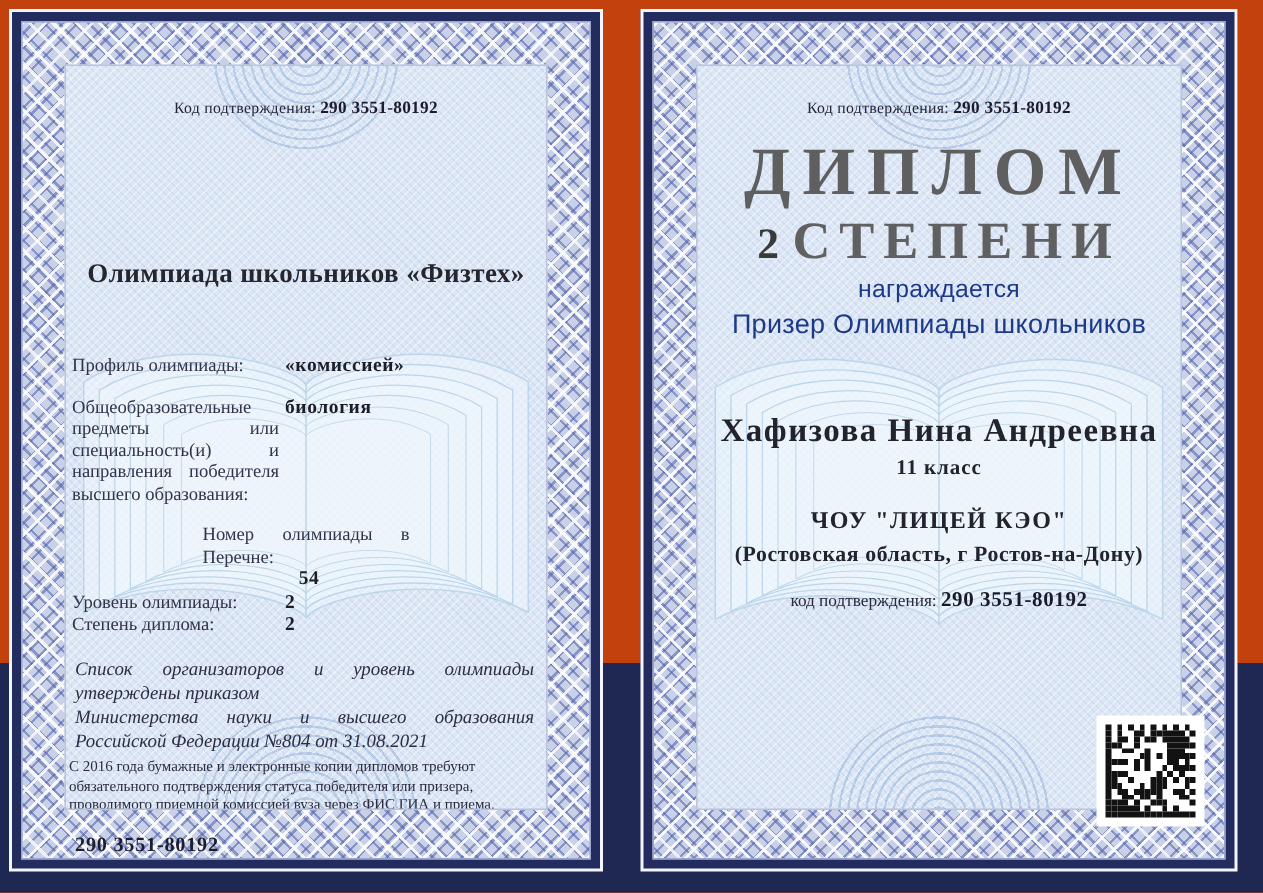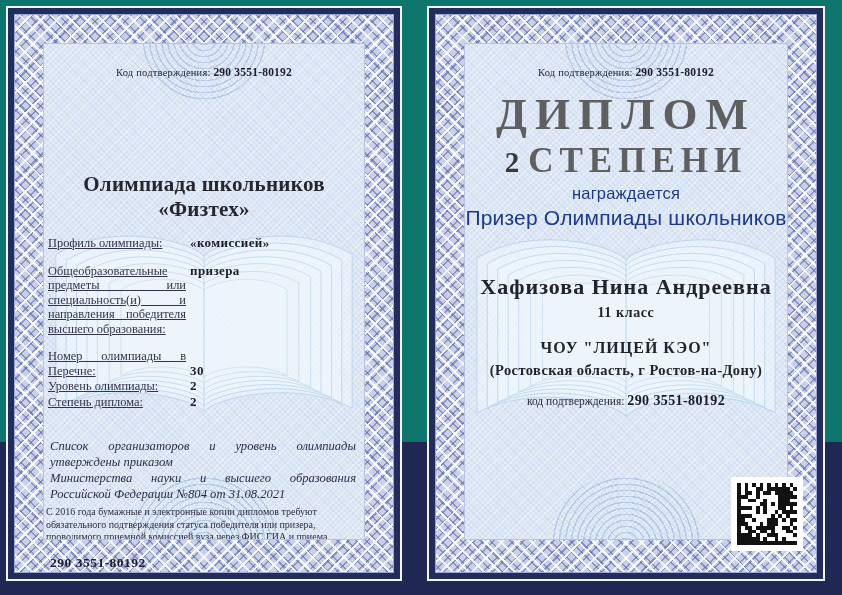--- a/index.html
+++ b/index.html
@@ -2,21 +2,21 @@
 <html><head>
 <meta charset="utf-8">
 <style>
   html,body{margin:0;padding:0;}
   body{
     width:842px;height:595px;overflow:hidden;
     background:#1e2852;
     font-family:"Liberation Serif","DejaVu Serif",serif;
     position:relative;
   }
-  .stage{position:absolute;inset:0;width:842px;height:442px;background:#0f766e;}
+  .stage{position:absolute;inset:0;width:842px;height:442px;background:#c2410c;}
 
   
   .page{position:absolute;top:6px;height:575px;border:2px solid #f4f6fb;background:#222c5e;box-sizing:border-box;}
   .page-left{left:6px;width:396px;}
   .page-right{left:427px;width:398px;}
   .band{
     position:absolute;inset:6px;
     background-color:#c9d1e9;
     background-image:
       repeating-linear-gradient(45deg, rgba(255,255,255,.85) 0 2px, rgba(255,255,255,0) 2px 11px),
@@ -53,40 +53,40 @@
   .book-wm{position:absolute;left:50%;transform:translateX(-50%);top:146px;width:96%;opacity:.85;}
 
   
   .center{text-align:center;}
   .abs{position:absolute;left:0;right:0;}
   .codeline{font-size:10.5px;color:#26263a;letter-spacing:.2px;}
   .codeline b{font-size:11.5px;color:#1c1c2e;}
 
   
   .council{font-weight:bold;color:#2b3a80;font-size:23px;line-height:27px;letter-spacing:.4px;}
-  .olymp-name{font-weight:bold;color:#26262e;font-size:21px;letter-spacing:.3px;}
+  .olymp-name{font-weight:bold;color:#26262e;font-size:18px;letter-spacing:.3px;}
   .fields{position:absolute;left:4px;right:4px;top:192px;font-size:12.4px;line-height:14.5px;color:#33334a;}
   .frow{display:flex;align-items:flex-start;margin-bottom:13px;}
-  .frow .flabel{width:138px;text-align:justify;text-decoration:underline;}
+  .frow .flabel{width:138px;text-align:justify;}
   .frow .fvalue{margin-left:4px;font-weight:bold;color:#1d1d28;font-size:13px;letter-spacing:.4px;}
   .frow.tight{margin-bottom:1px;align-items:flex-end;}
-  .frow.valign-end{align-items:flex-end;}
+  .frow.valign-end{align-items:center;flex-direction:column;}
   .order-note{position:absolute;left:6px;right:8px;top:394px;font-style:italic;font-size:12.6px;line-height:16px;color:#2d2d44;text-align:justify;}
   .order-note p{margin:0;}
   .fineprint{position:absolute;left:2px;right:2px;top:462px;font-size:10px;line-height:12.5px;color:#2c2c3e;}
   .footer-code{position:absolute;left:42px;bottom:8px;font-weight:bold;font-size:13.5px;color:#1d1d30;letter-spacing:.5px;}
 
   
   .diploma-title{font-weight:bold;color:#5f5f5f;font-size:45px;letter-spacing:8px;line-height:48px;}
   .degree-line{display:flex;justify-content:center;align-items:baseline;}
   .degree-num{font-weight:bold;color:#3a3a3a;font-size:29px;margin-right:9px;}
   .degree-word{font-weight:bold;color:#606060;font-size:35px;letter-spacing:6px;}
   .award-sans{font-family:"Liberation Sans","DejaVu Sans",sans-serif;font-weight:normal;color:#1d3a8a;}
   .awarded{font-size:16.5px;letter-spacing:.2px;}
-  .status{font-size:21px;letter-spacing:.2px;}
+  .status{font-size:18px;letter-spacing:.2px;}
   .recipient{font-weight:bold;color:#23232e;font-size:22px;letter-spacing:1px;}
   .grade{font-weight:bold;color:#23232e;font-size:14px;letter-spacing:.6px;}
   .school{font-weight:bold;color:#23232e;font-size:16px;letter-spacing:1px;}
   .location{font-weight:bold;color:#23232e;font-size:14.5px;letter-spacing:.4px;}
   .codeline2{font-size:11.5px;color:#2a2a3c;}
   .codeline2 b{font-size:14px;color:#1a1a2c;letter-spacing:.4px;}
 
   
   .barcode{position:absolute;right:20px;bottom:28px;width:60px;height:62px;background:#ffffff;padding:6px;}
   .bc-grid{display:grid;grid-template-columns:repeat(16,1fr);grid-template-rows:repeat(16,1fr);width:100%;height:100%;}
@@ -125,25 +125,25 @@
 
         <div class="abs center olymp-name" style="top:128px">Олимпиада школьников «Физтех»</div>
 
         <div class="fields">
           <div class="frow">
             <span class="flabel">Профиль олимпиады:</span>
             <span class="fvalue">«комиссией»</span>
           </div>
           <div class="frow">
             <span class="flabel">Общеобразовательные предметы или специальность(и) и направления победителя высшего образования:</span>
-            <span class="fvalue">призера</span>
+            <span class="fvalue">биология</span>
           </div>
           <div class="frow tight valign-end">
             <span class="flabel">Номер олимпиады в Перечне:</span>
-            <span class="fvalue">30</span>
+            <span class="fvalue">54</span>
           </div>
           <div class="frow tight">
             <span class="flabel">Уровень олимпиады:</span>
             <span class="fvalue">2</span>
           </div>
           <div class="frow tight">
             <span class="flabel">Степень диплома:</span>
             <span class="fvalue">2</span>
           </div>
         </div>

